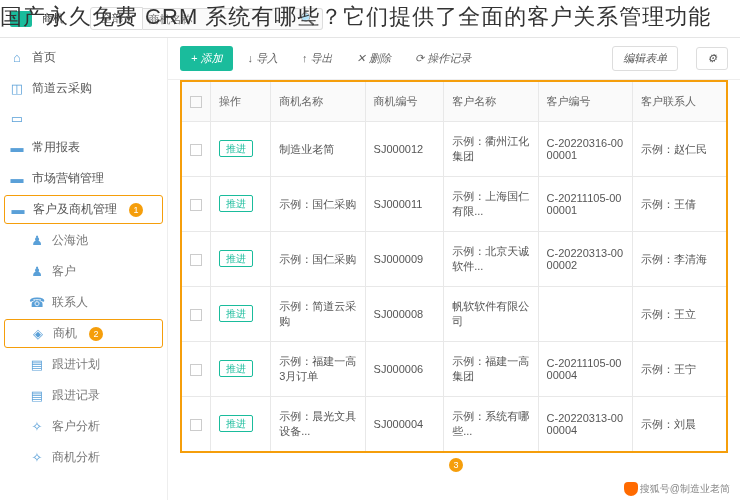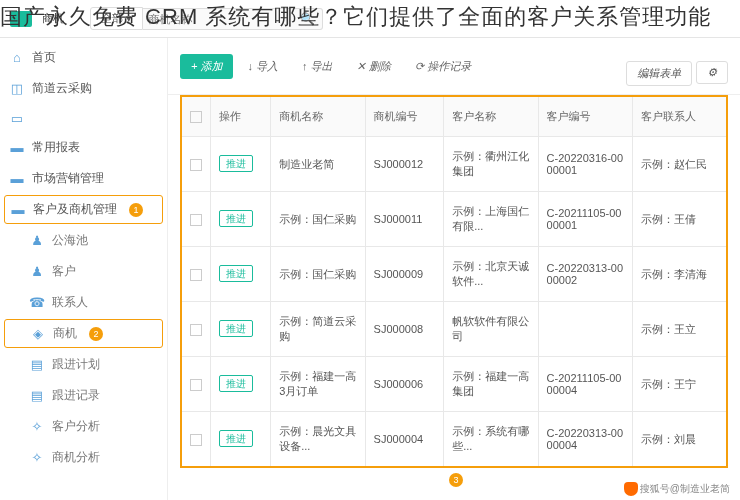--- a/index.html
+++ b/index.html
@@ -21,21 +21,21 @@
 .nav-item.active.sub { padding-left: 26px; }
 .nav-icon { width: 14px; height: 14px; display: inline-flex; align-items: center; justify-content: center; color: #5aa0d8; font-size: 13px; flex-shrink: 0; }
 .nav-icon.folder { color: #5aa0d8; }
 .badge-num { width: 14px; height: 14px; border-radius: 50%; background: #f59e0b; color: #fff; display: inline-flex; align-items: center; justify-content: center; font-size: 9px; margin-left: 4px; }
 .main { flex: 1; display: flex; flex-direction: column; overflow: hidden; }
 .toolbar { display: flex; align-items: center; padding: 8px 12px; gap: 4px; border-bottom: 1px solid #eee; }
 .btn { padding: 4px 10px; border-radius: 3px; font-size: 11px; cursor: pointer; border: 1px solid transparent; font-style: italic; }
 .btn-add { background: #1abc9c; color: #fff; }
 .btn-ghost { background: #fff; border: 1px solid #ddd; color: #555; }
 .btn-link { color: #666; background: transparent; border: none; }
-.toolbar-right { margin-left: auto; display: flex; gap: 4px; align-items: flex-start; margin-top: 15px; }
+.toolbar-right { margin-left: auto; display: flex; gap: 18px; align-items: center; }
 .table-wrap { flex: 1; overflow: auto; padding: 0 12px 8px 12px; }
 table { width: 100%; border-collapse: collapse; border: 2px solid #f59e0b; }
 th, td { border: 1px solid #e8e8e8; padding: 12px 8px; text-align: left; font-size: 11px; color: #555; vertical-align: middle; }
 th { background: #fafafa; font-weight: normal; color: #666; }
 .chk { width: 12px; height: 12px; border: 1px solid #ccc; display: inline-block; vertical-align: middle; }
 .btn-promote { border: 1px solid #1abc9c; color: #1abc9c; background: #fff; padding: 2px 6px; border-radius: 2px; font-size: 10px; }
 .badge-center { text-align: center; padding: 4px 0; }
 .watermark { position: absolute; bottom: 4px; right: 10px; color: #888; font-size: 10px; display: flex; align-items: center; gap: 2px; z-index: 50; }
 .watermark .fox { width: 14px; height: 14px; background: #ff6a00; border-radius: 4px 4px 7px 7px; display: inline-block; }
 td.wrap { word-break: break-all; max-width: 80px; }

